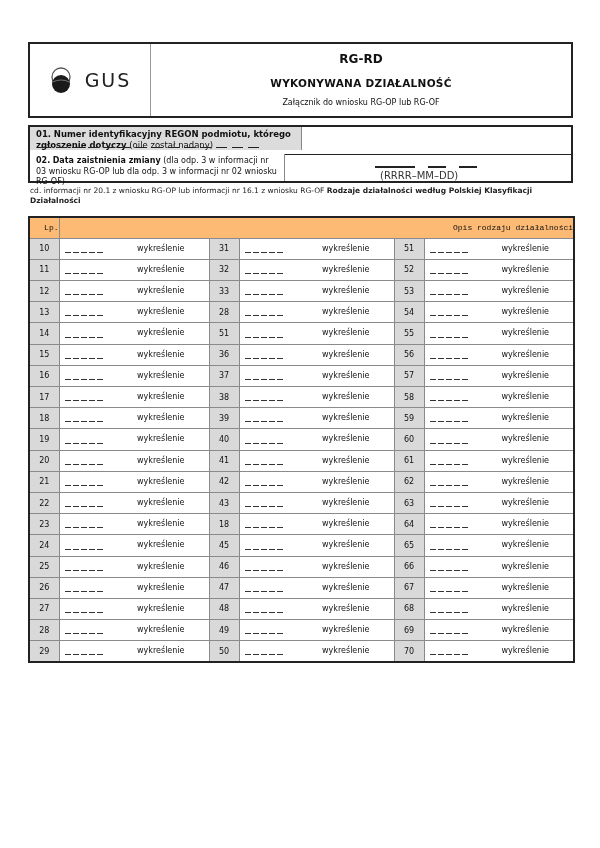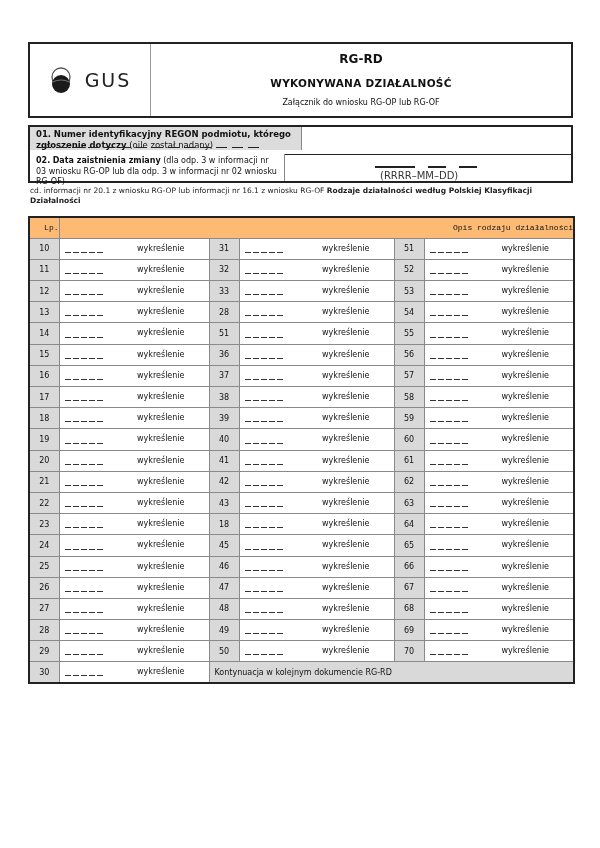--- a/index.html
+++ b/index.html
@@ -810,28 +810,14 @@
           <span class="dl">
             <span></span>
             <span></span>
             <span></span>
             <span></span>
             <span></span>
           </span>
           <span class="word">wykreślenie</span>
         </td>
       </tr>
-      <tr>
-        <td class="num">30</td>
-        <td class="desc">
-          <span class="dl">
-            <span></span>
-            <span></span>
-            <span></span>
-            <span></span>
-            <span></span>
-          </span>
-          <span class="word">wykreślenie</span>
-        </td>
-        <td class="cont" colspan="4">Kontynuacja w kolejnym dokumencie RG-RD</td>
-      </tr>
     </tbody>
 </table>
 
 </body></html>

